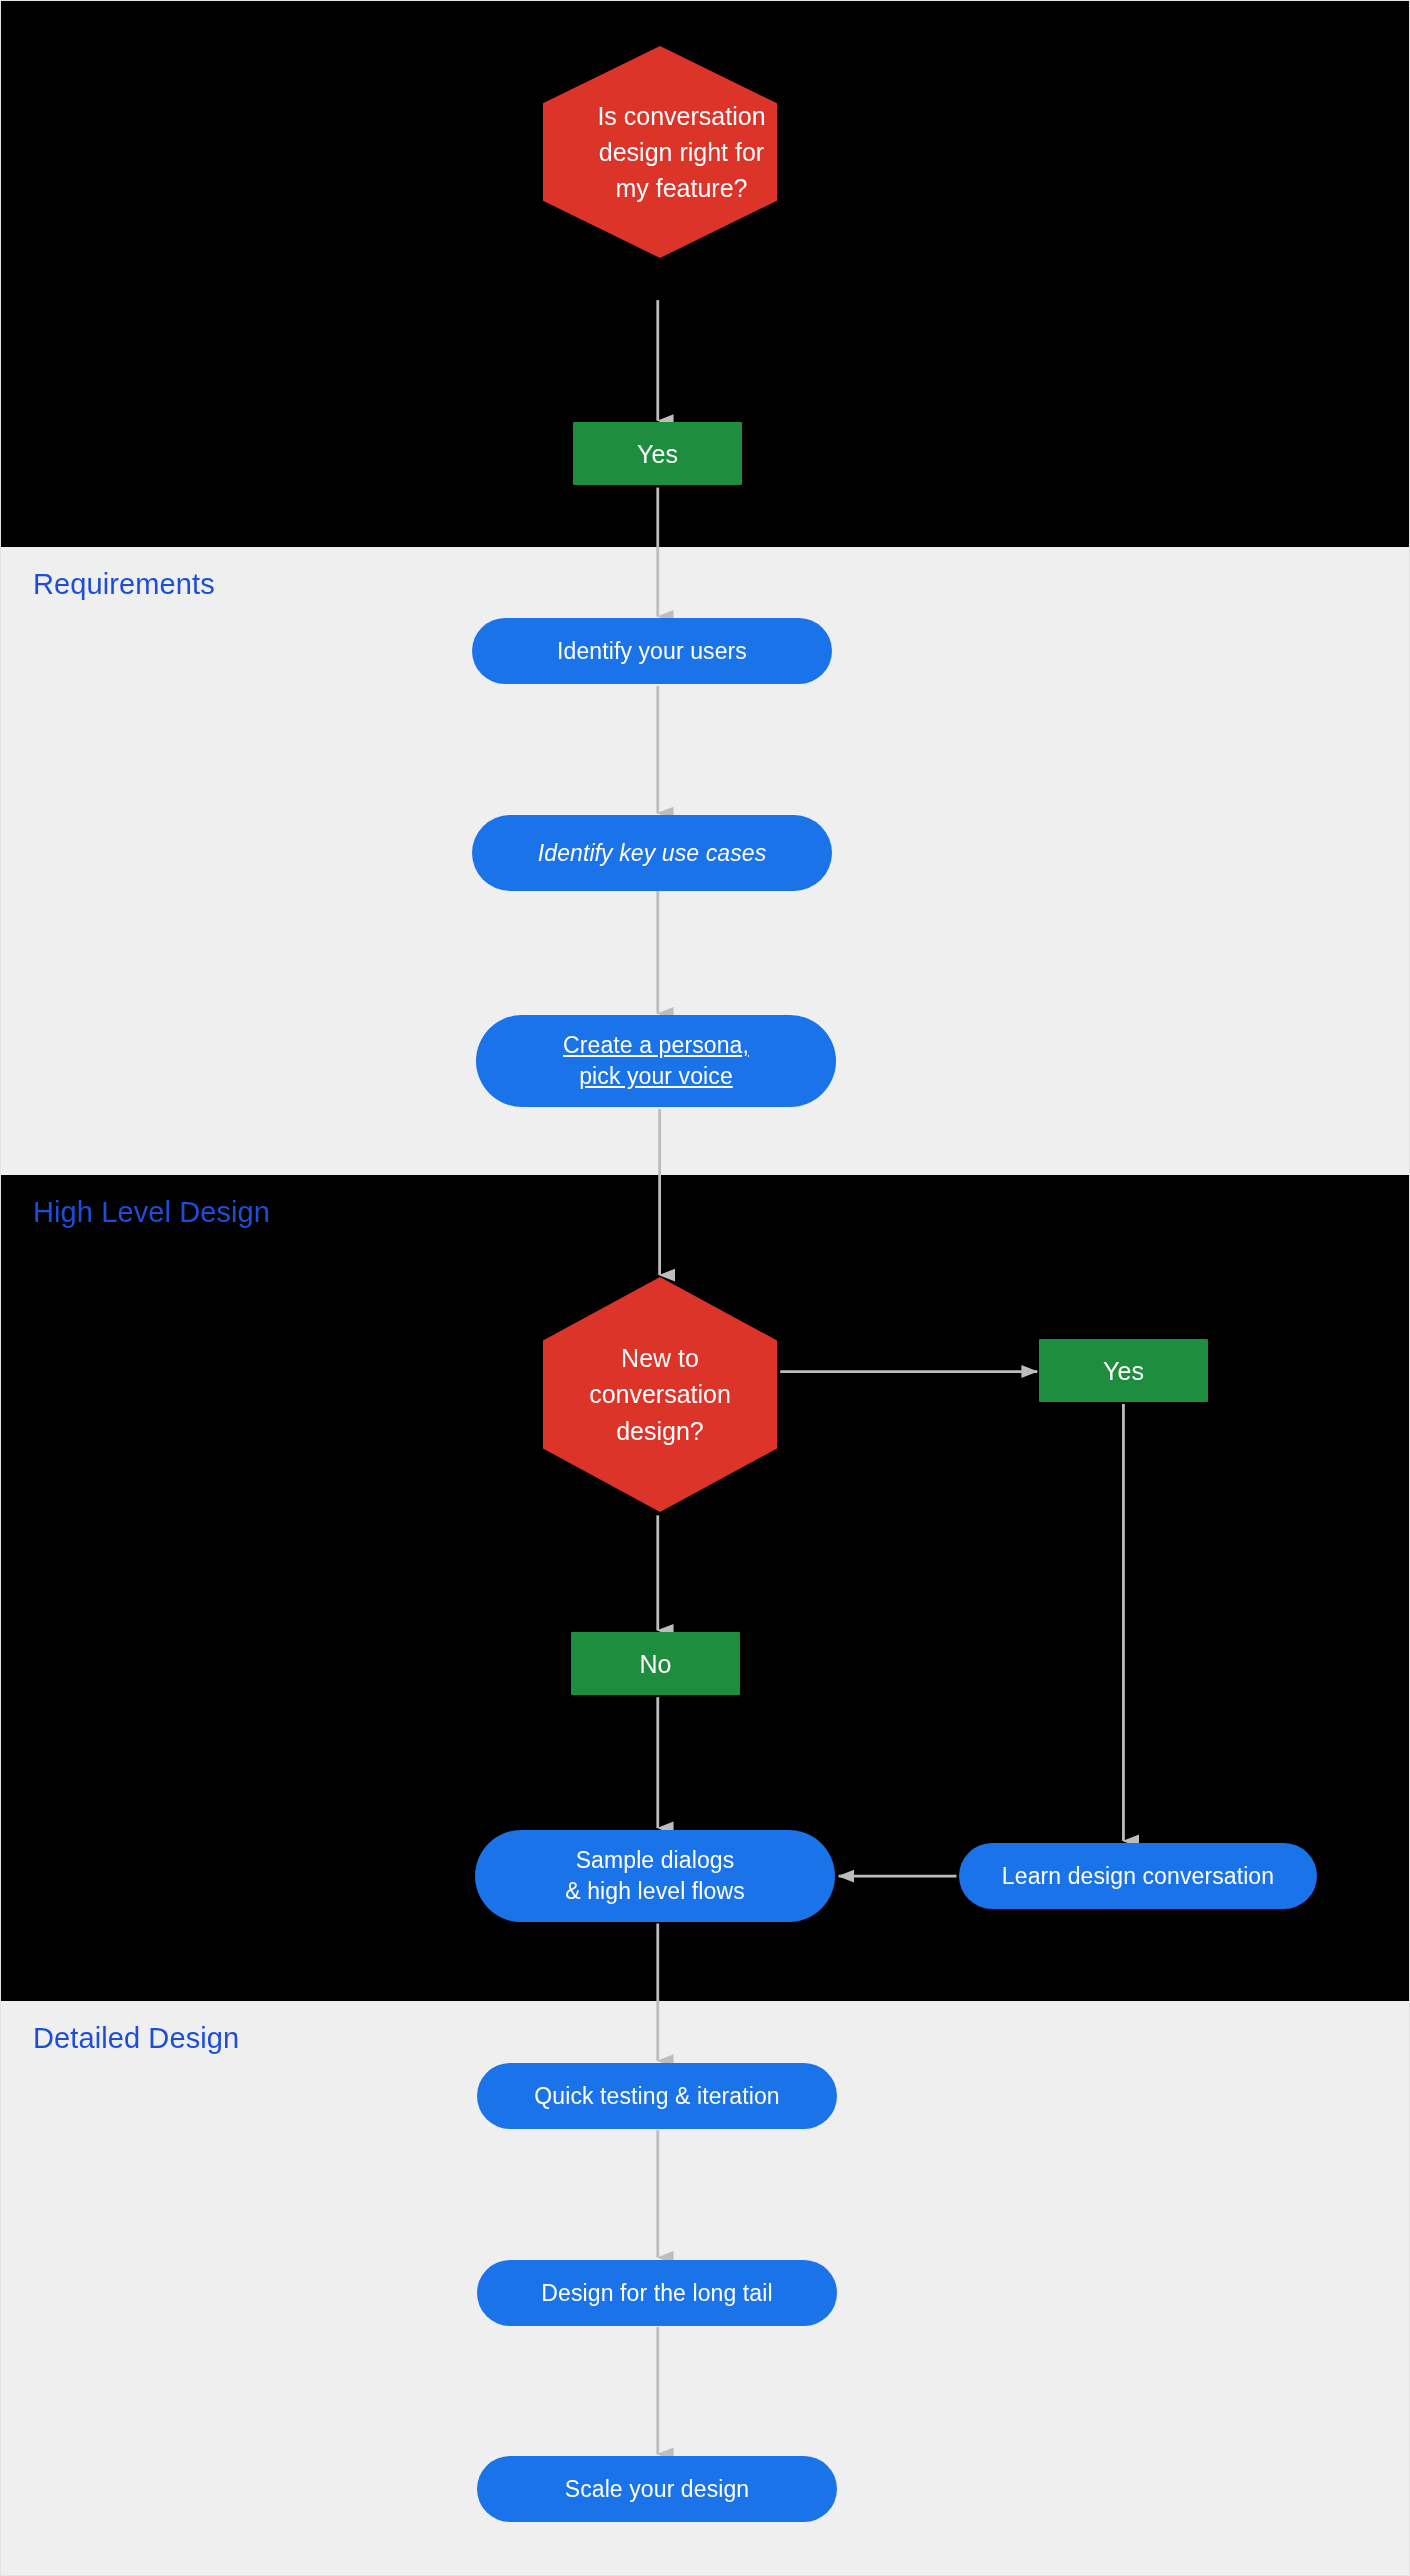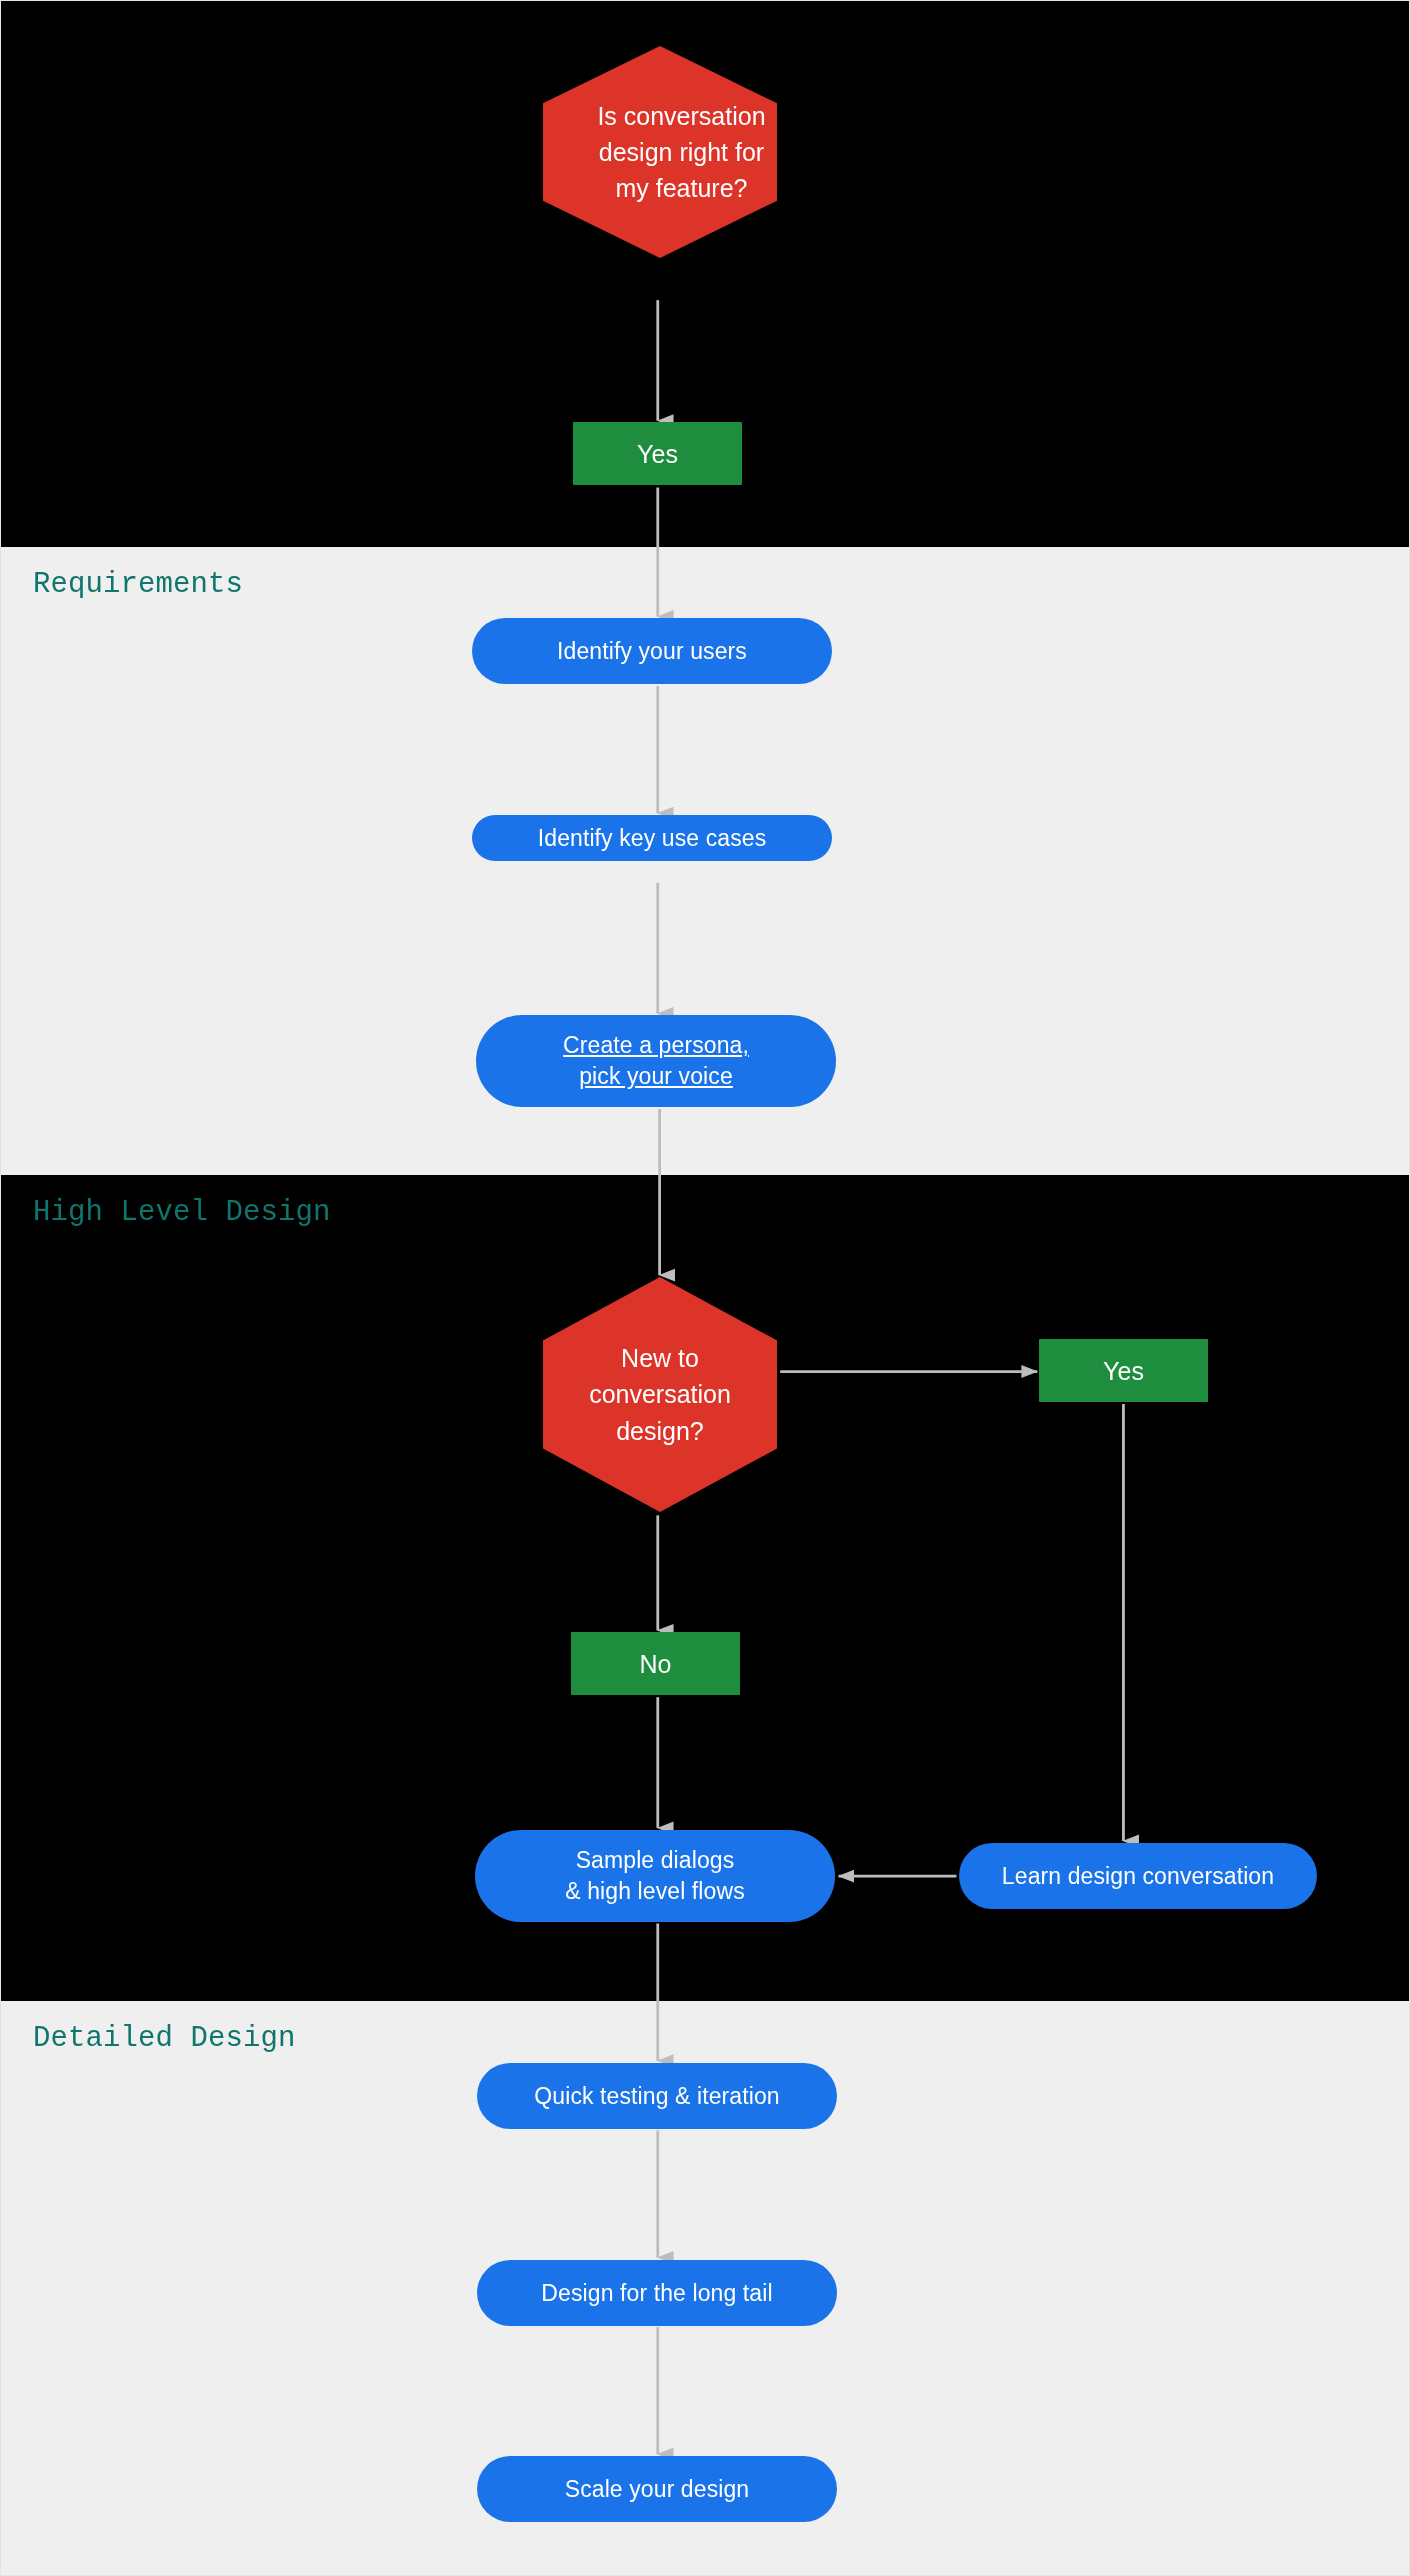--- a/index.html
+++ b/index.html
@@ -29,23 +29,22 @@
   }
   .band.dark  { background: #000000; }
   .band.light { background: #efefef; }
 
   .band-label {
     position: absolute;
     left: 32px;
     font-size: 29px;
     line-height: 1;
     letter-spacing: 0.1px;
-    color: #0f766e;
+    color: #1d4ed8;
     white-space: nowrap;
-    font-family: Liberation Mono, monospace;
   }
 
   
   #edges {
     position: absolute;
     left: 0; top: 0;
     width: 1410px;
     height: 2576px;
     pointer-events: none;
   }
@@ -123,21 +122,21 @@
     <line x1="708" y1="2072" x2="708" y2="2220" stroke="#bdbdbd" stroke-width="3" marker-end="url(#ah-down)"></line>
     <line x1="708" y1="2295" x2="708" y2="2432" stroke="#bdbdbd" stroke-width="3" marker-end="url(#ah-down)"></line>
     <line x1="708" y1="2507" x2="708" y2="2644" stroke="#bdbdbd" stroke-width="3" marker-end="url(#ah-down)"></line>
   </svg>
 
   <div class="node hex" style="left:542px;  top:45px;   width:234px; height:212px;padding-left:43px;">Is conversation
 design right for
 my feature?</div>
   <div class="node rect" style="left:572px;  top:421px;  width:169px; height:63px;">Yes</div>
   <div class="node pill" style="left:471px;  top:617px;  width:360px; height:66px;">Identify your users</div>
-  <div class="node pill" style="left:471px;  top:814px;  width:360px; height:46px;">Identify key use cases</div>
+  <div class="node pill" style="left:471px;  top:814px;  width:360px; height:76px;font-style:italic;">Identify key use cases</div>
   <div class="node pill" style="left:475px;  top:1014px; width:360px; height:92px;text-decoration:underline;">Create a persona,
 pick your voice</div>
   <div class="node hex" style="left:542px;  top:1276px; width:234px; height:235px;">New to
 conversation
 design?</div>
   <div class="node rect" style="left:1038px; top:1338px; width:169px; height:63px;">Yes</div>
   <div class="node rect" style="left:570px;  top:1631px; width:169px; height:63px;">No</div>
   <div class="node pill" style="left:474px;  top:1829px; width:360px; height:92px;">Sample dialogs
 &amp; high level flows</div>
   <div class="node pill" style="left:958px; top:1842px; width:358px; height:66px;">Learn design conversation</div>

